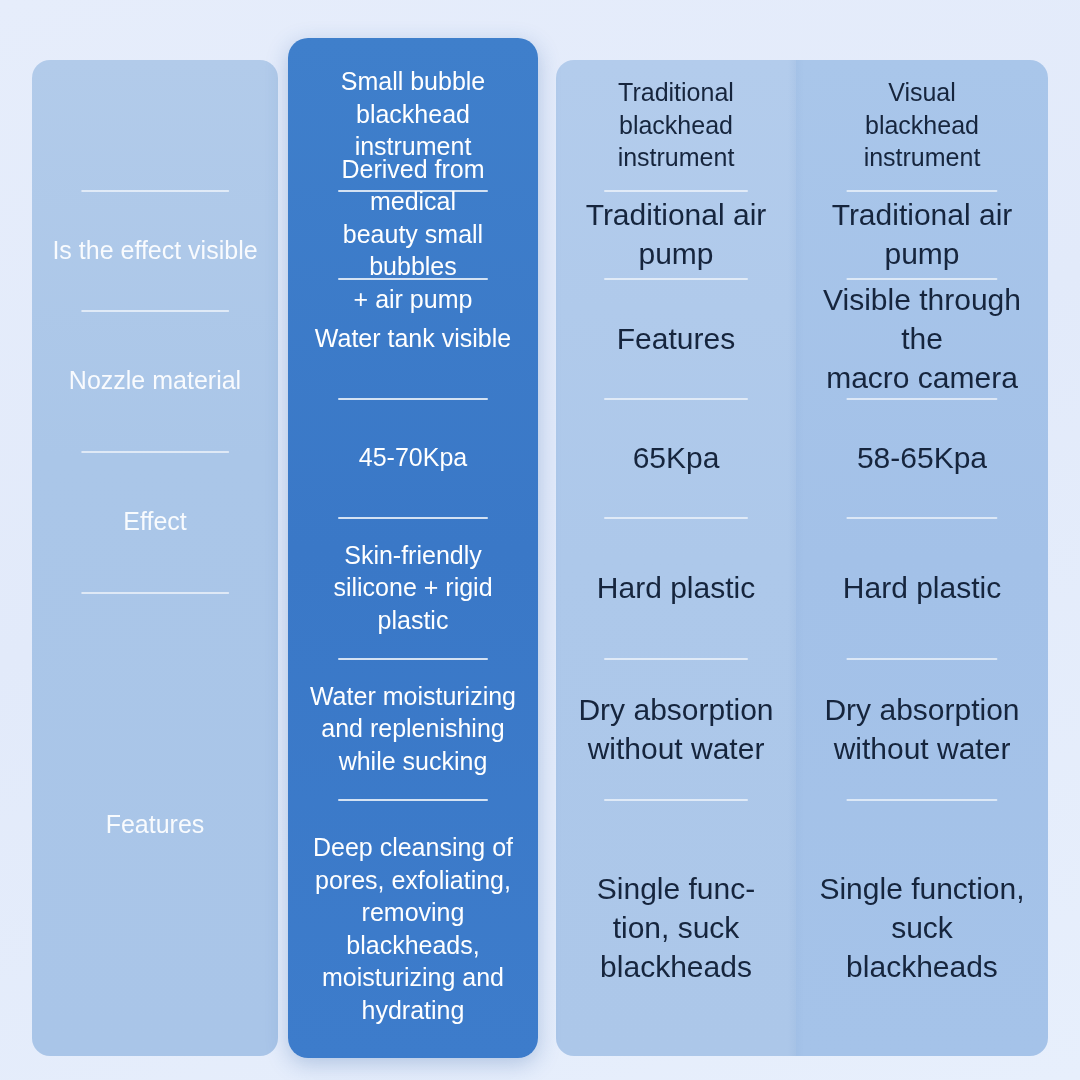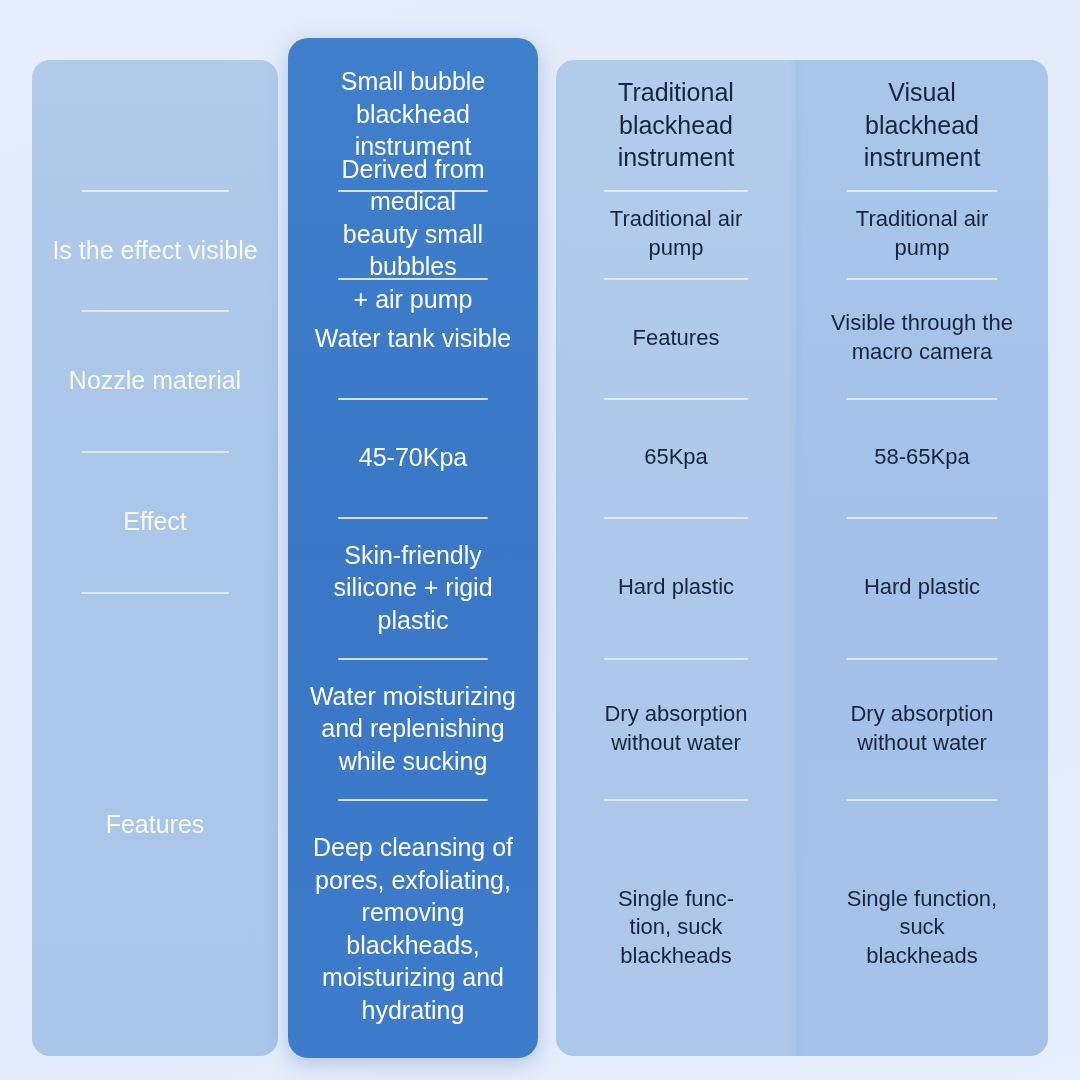--- a/index.html
+++ b/index.html
@@ -129,21 +129,21 @@
   .r5 { height: 141px; }   
   .r6 { flex: 1; }         
 
   .col-labels  .r0 { height: 130px; }
   .col-featured .r0 { height: 152px; }
 
   
   .col-labels .cell   { font-size: 25px; color: rgba(255,255,255,0.92); }
   .col-featured .cell { font-size: 25px; color: #ffffff; }
   .col-third .cell,
-  .col-fourth .cell   { font-size: 22px; color: #16253d; }
+  .col-fourth .cell   { font-size: 30px; color: #16253d; }
 
   .col-featured .head,
   .col-third .head,
   .col-fourth .head   { font-size: 25px; }
 </style>
 </head>
 <body>
 
 <div id="table-root">
 

